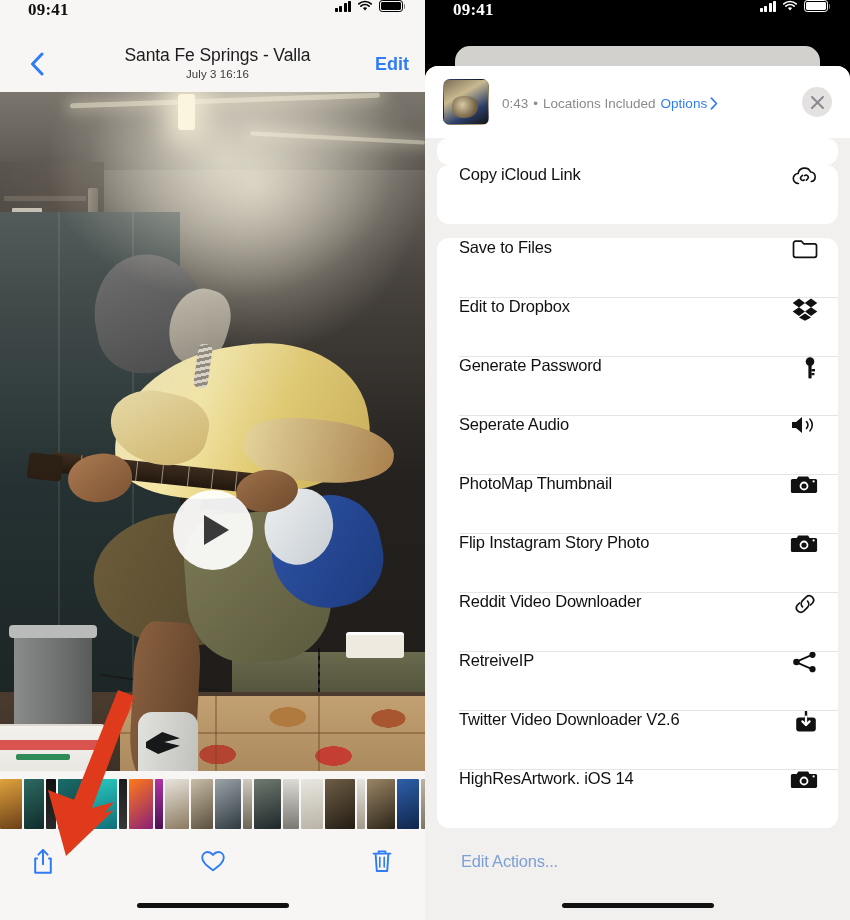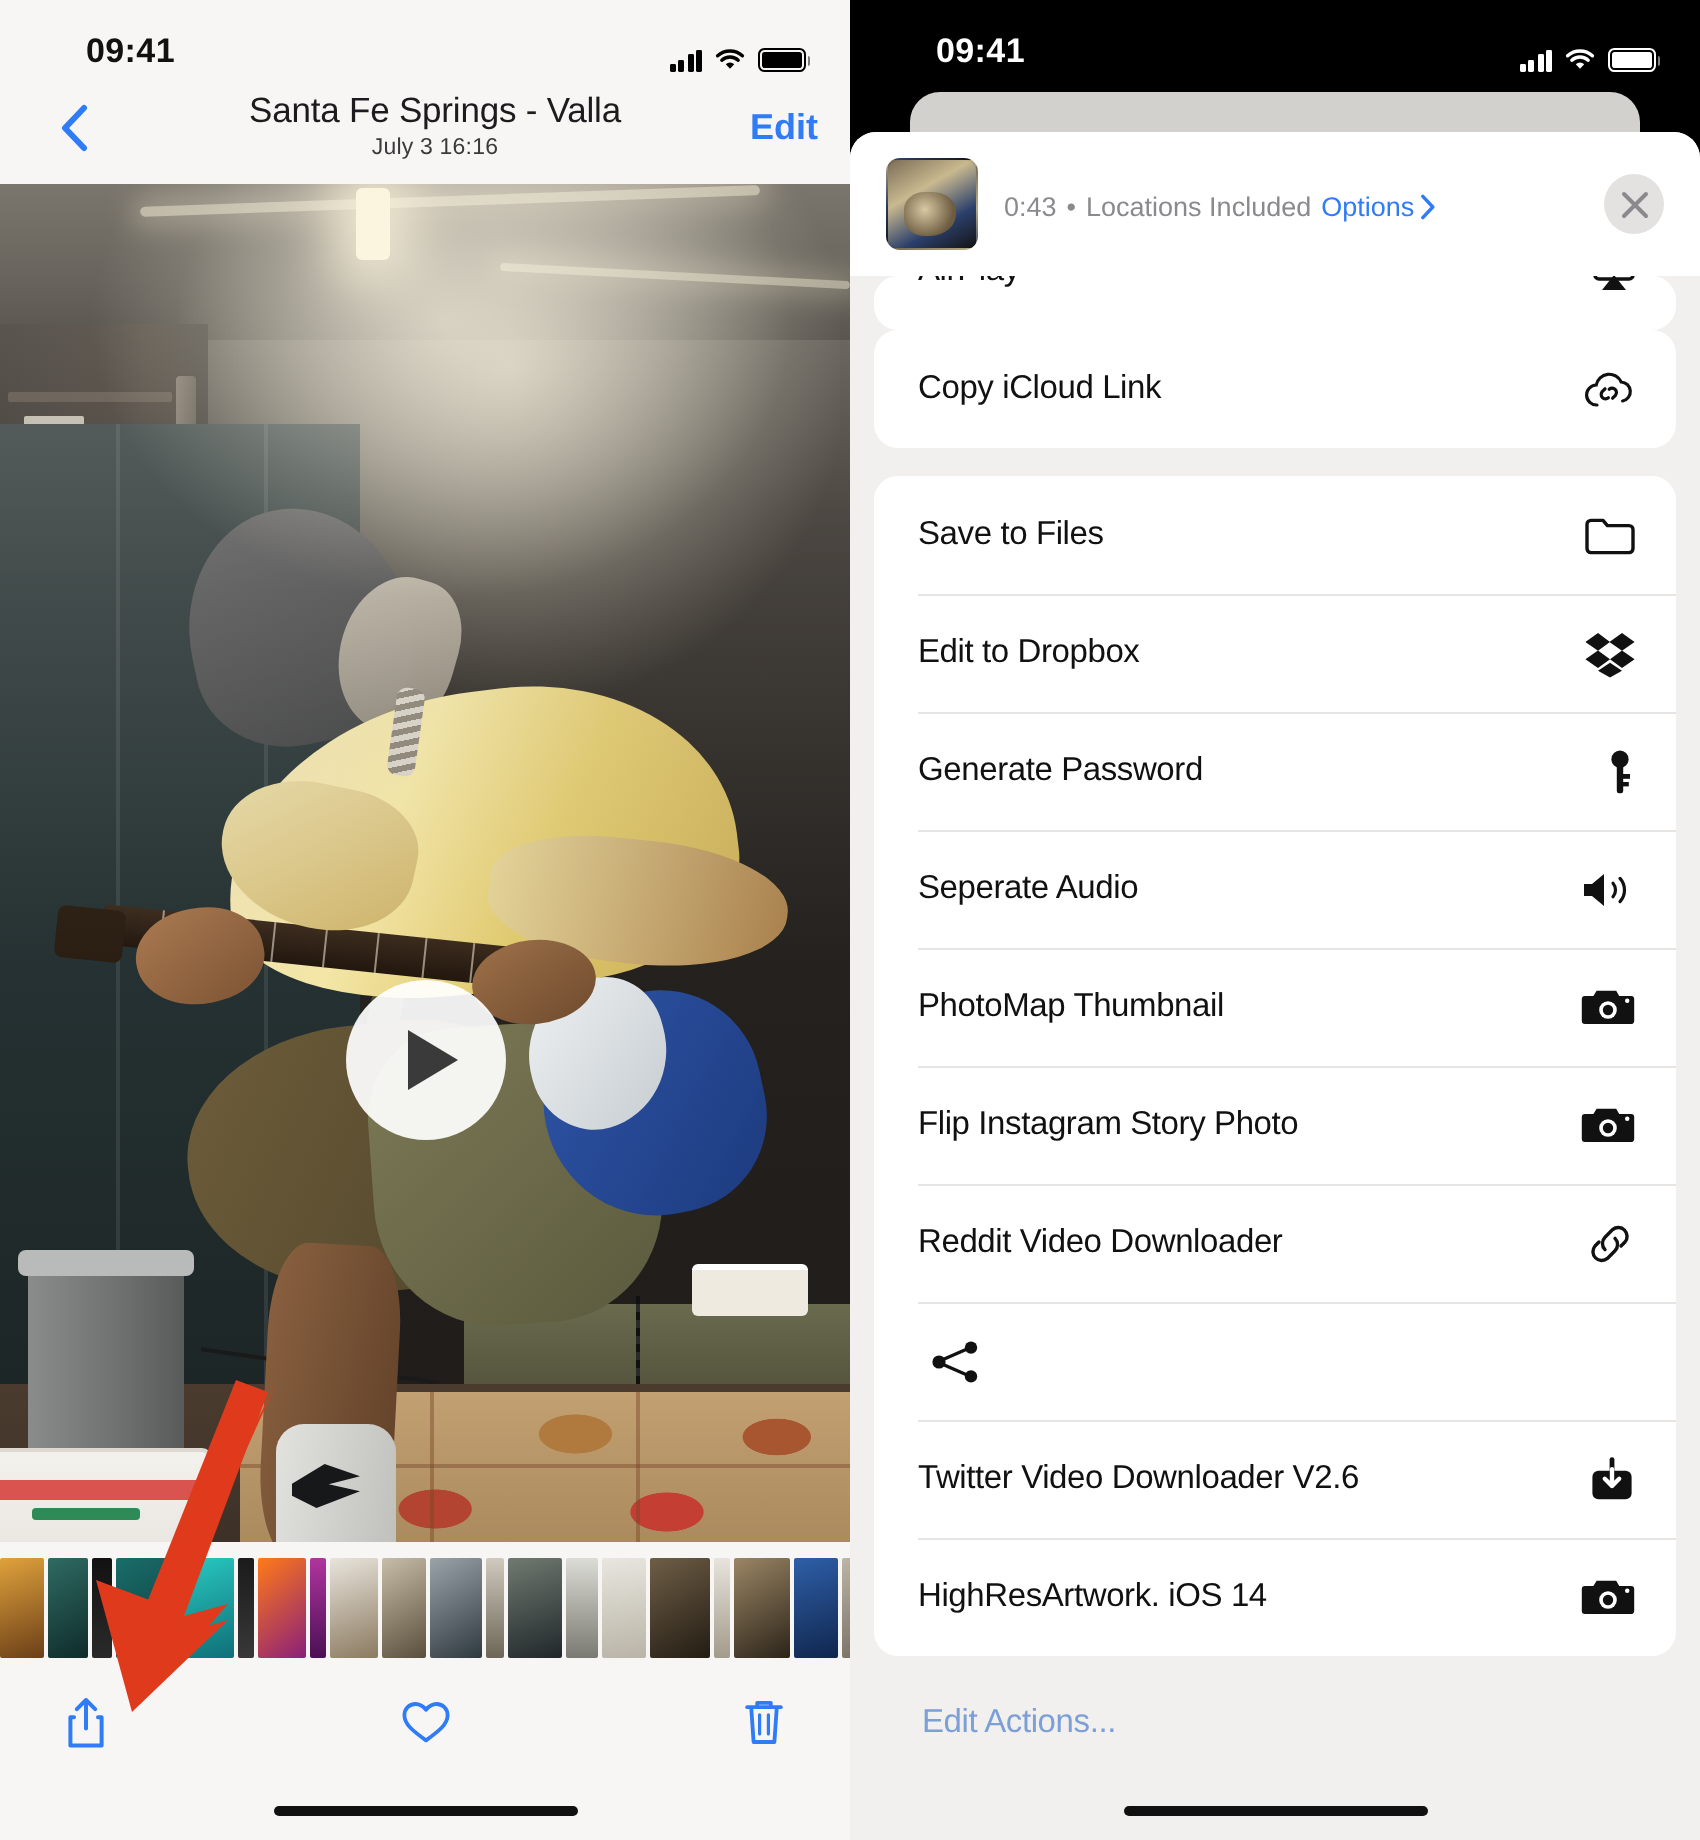--- a/index.html
+++ b/index.html
@@ -9,22 +9,22 @@
     background:#000; overflow:hidden;
   }
   #root { position:relative; width:850px; height:920px; display:flex; }
 
   
   #left-panel {
     position:relative; width:425px; height:920px;
     background:#f7f6f4; overflow:hidden;
   }
   .statusbar {
-    height:36px; display:flex; align-items:flex-end;
-    justify-content:space-between; padding:0 22px 0 43px;
+    height:36px; display:flex; align-items:flex-start;
+    justify-content:space-between; padding:0 22px 0 28px;font-family:Liberation Serif, serif;
   }
   .sb-time { font-size:17px; font-weight:700; letter-spacing:.2px; }
   .sb-right { display:flex; align-items:center; gap:6px; }
   .left-panel .sb-time { color:#111; }
 
   
   .bars { display:flex; align-items:flex-end; gap:1.5px; height:11px; }
   .bars i { width:3px; background:currentColor; border-radius:.7px; display:block; }
   .bars i:nth-child(1){height:4px;} .bars i:nth-child(2){height:6px;}
   .bars i:nth-child(3){height:8.5px;} .bars i:nth-child(4){height:11px;}
@@ -330,21 +330,21 @@
   .sh-title { font-size:14.5px; font-weight:700; color:#000; letter-spacing:-.1px; }
   .sh-meta { margin-top:3px; font-size:13.5px; color:#8a8a8e; display:flex; align-items:center; gap:5px; }
   .sh-options { color:#2f7cf6; display:flex; align-items:center; gap:3px; }
   .sh-close {
     width:30px; height:30px; border-radius:50%; background:#e3e2e0;
     display:flex; align-items:center; justify-content:center; flex:0 0 auto;
   }
   .group { margin:0 12px; background:#fff; border-radius:12px; overflow:hidden; }
   .group + .group { margin-top:14px; }
   .row {
-    height:59px; display:flex; align-items:center; padding:0 20px 0 22px;
+    height:59px; display:flex; align-items:flex-start; padding:0 20px 0 22px;
     position:relative;
   }
   .row + .row::before {
     content:""; position:absolute; left:22px; right:0; top:0; height:1px;
     background:#e6e5e3;
   }
   .row-label { flex:1 1 auto; font-size:16.5px; color:#111; letter-spacing:-.2px; }
   .row-icon { width:32px; display:flex; align-items:center; justify-content:flex-end; color:#0d0d0d; }
   .clip-top { height:27px; overflow:hidden; }
   .clip-top .row { margin-top:-32px; }
@@ -665,20 +665,21 @@
             <div class="row">
               <div class="row-label">Reddit Video Downloader</div>
               <div class="row-icon">
                 <svg width="26" height="24" viewBox="0 0 26 24">
                   <path d="M10.5 14.8a4.4 4.4 0 0 1 0-6.2l3.8-3.8a4.4 4.4 0 0 1 6.2 6.2l-2 2" stroke="#111" stroke-width="1.7" fill="none" stroke-linecap="round"></path>
                   <path d="M15.5 9.2a4.4 4.4 0 0 1 0 6.2l-3.8 3.8a4.4 4.4 0 0 1-6.2-6.2l2-2" stroke="#111" stroke-width="1.7" fill="none" stroke-linecap="round"></path>
                 </svg>
               </div>
             </div>
             <div class="row">
+              <div class="row-label">RetreiveIP</div>
               <div class="row-icon">
                 <svg width="26" height="22" viewBox="0 0 26 22">
                   <circle cx="20.5" cy="3.8" r="3.1" fill="#111"></circle>
                   <circle cx="20.5" cy="18.2" r="3.1" fill="#111"></circle>
                   <circle cx="4.5" cy="11" r="3.3" fill="#111"></circle>
                   <path d="M7.4 9.4 17.7 4.9M7.4 12.6l10.3 4.5" stroke="#111" stroke-width="1.7" stroke-linecap="round"></path>
                 </svg>
               </div>
             </div>
             <div class="row">

